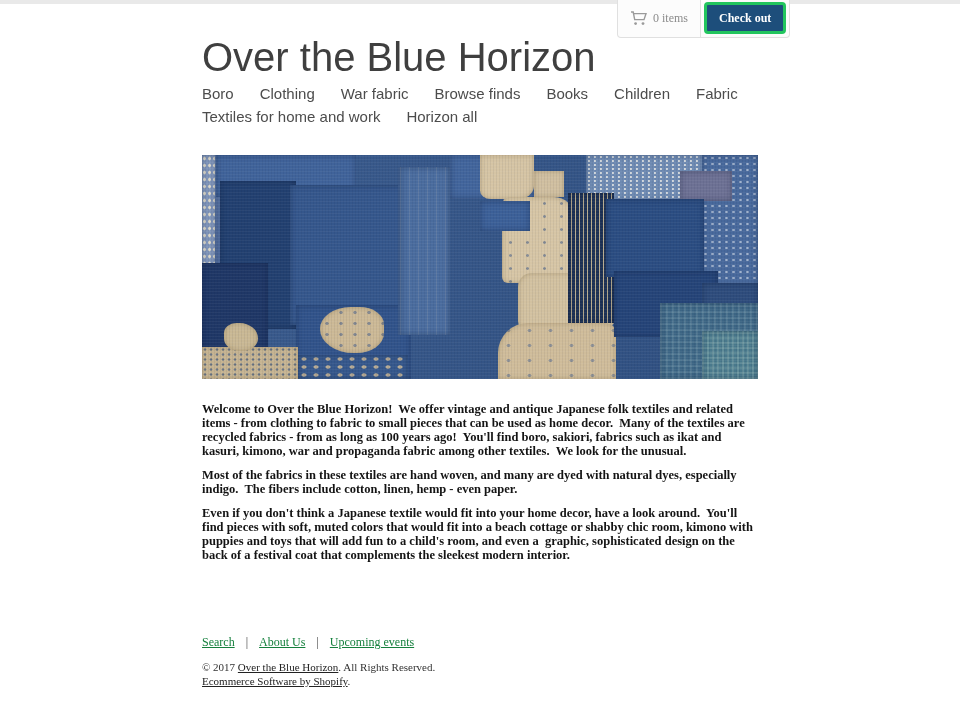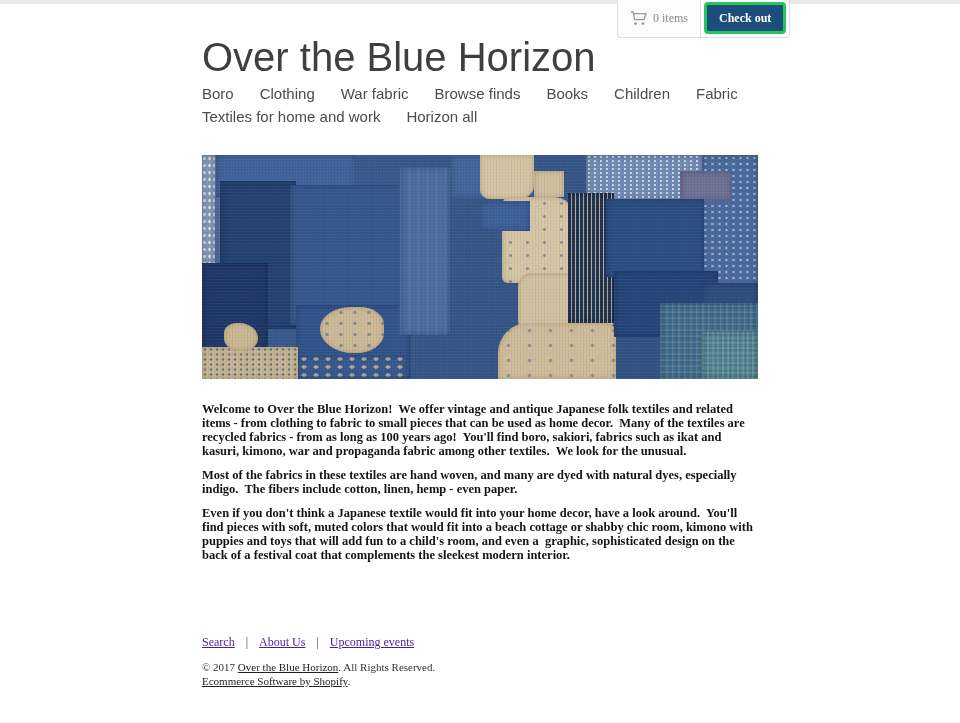--- a/index.html
+++ b/index.html
@@ -68,21 +68,21 @@
   .rte {
     margin-top:23px;
     font-family:"Liberation Serif", serif; font-weight:bold;
     font-size:12.5px; line-height:14px; color:#141414;
   }
   .rte p { margin:0 0 10px 0; white-space:pre-wrap; }
 
   
   footer { margin-top:73px; font-family:"Liberation Serif", serif; padding-bottom:40px; }
   .footer-links { display:flex; align-items:center; gap:11px; font-size:12px; }
-  .footer-links a { color:#4c1d95; text-decoration:underline; cursor:pointer; }
+  .footer-links a { color:#15803d; text-decoration:underline; cursor:pointer; }
   .footer-links .sep { color:#444; }
   .copyright { margin-top:11px; font-size:11px; color:#333; }
   .copyright a, .shopify-credit a { color:#222; text-decoration:underline; cursor:pointer; }
   .shopify-credit { margin-top:2px; font-size:11px; color:#333; }
 </style>
 </head>
 <body>
 
 <div class="page">
   <div class="top-strip"></div>

